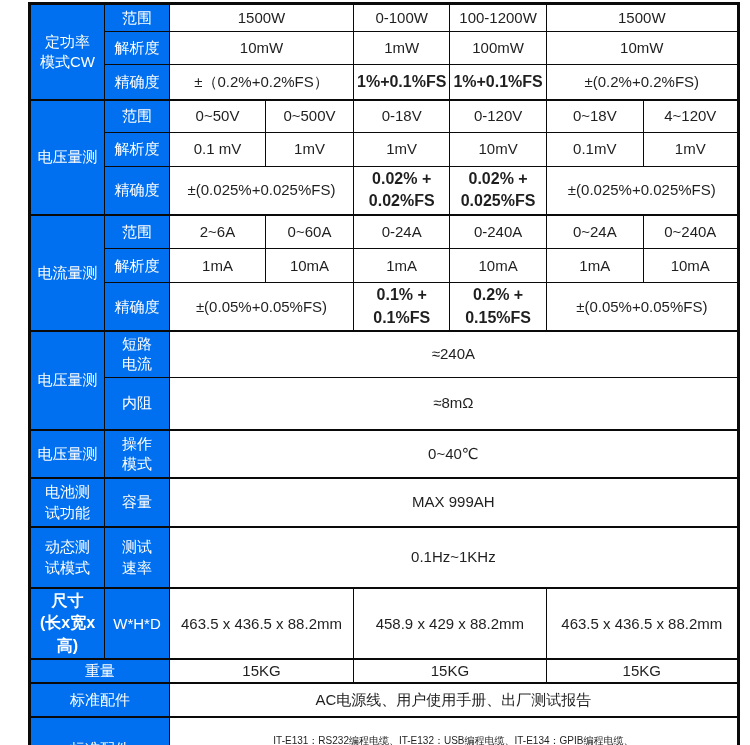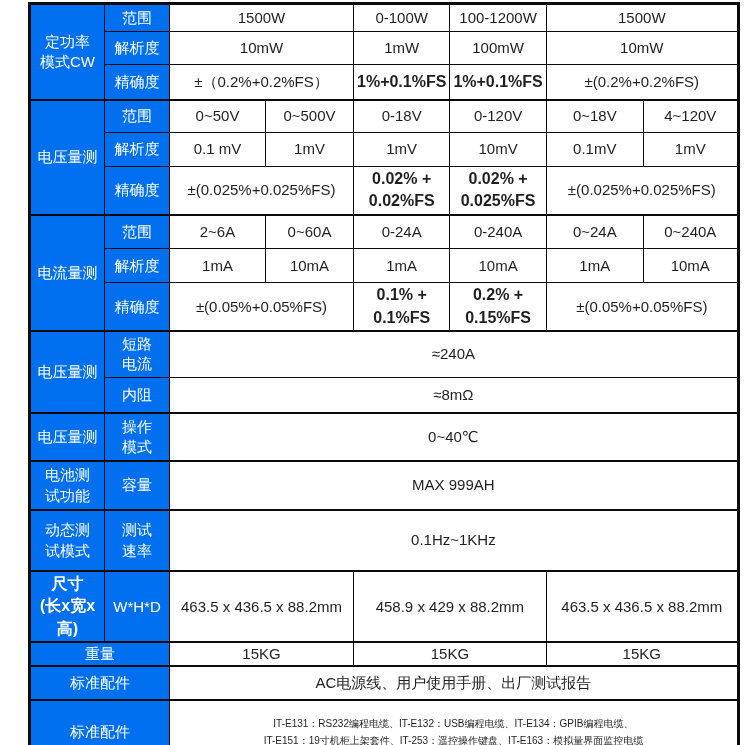--- a/index.html
+++ b/index.html
@@ -122,21 +122,21 @@
 0.15%FS</td>
     <td colspan="2">±(0.05%+0.05%FS)</td>
   </tr>
 
   <tr class="sec" style="height:46px">
     <td class="hdr" rowspan="2">电压量测</td>
     <td class="hdr">短路
 电流</td>
     <td colspan="6">≈240A</td>
   </tr>
-  <tr style="height:36px">
+  <tr style="height:53px">
     <td class="hdr">内阻</td>
     <td colspan="6">≈8mΩ</td>
   </tr>
 
   <tr class="sec" style="height:48px">
     <td class="hdr">电压量测</td>
     <td class="hdr">操作
 模式</td>
     <td colspan="6">0~40℃</td>
   </tr>

